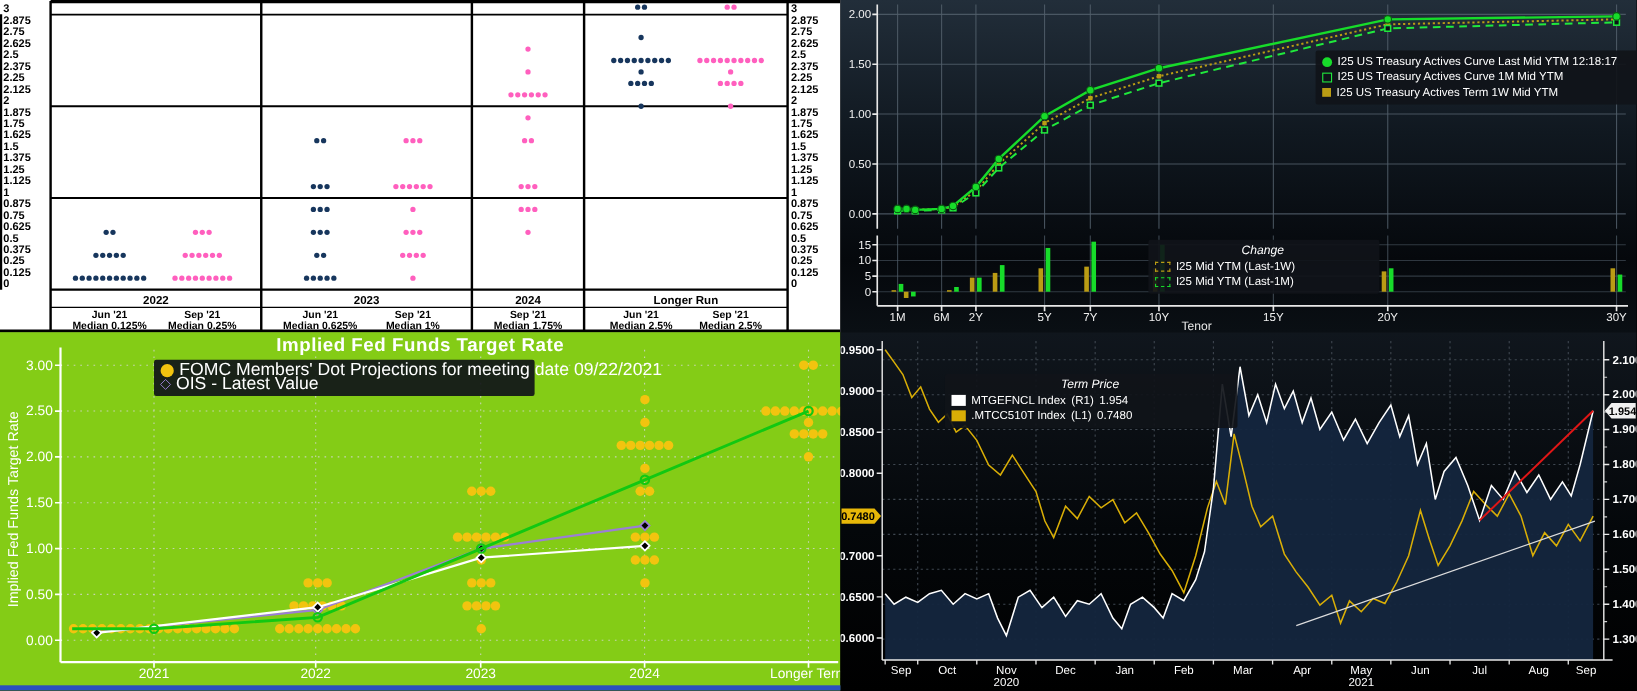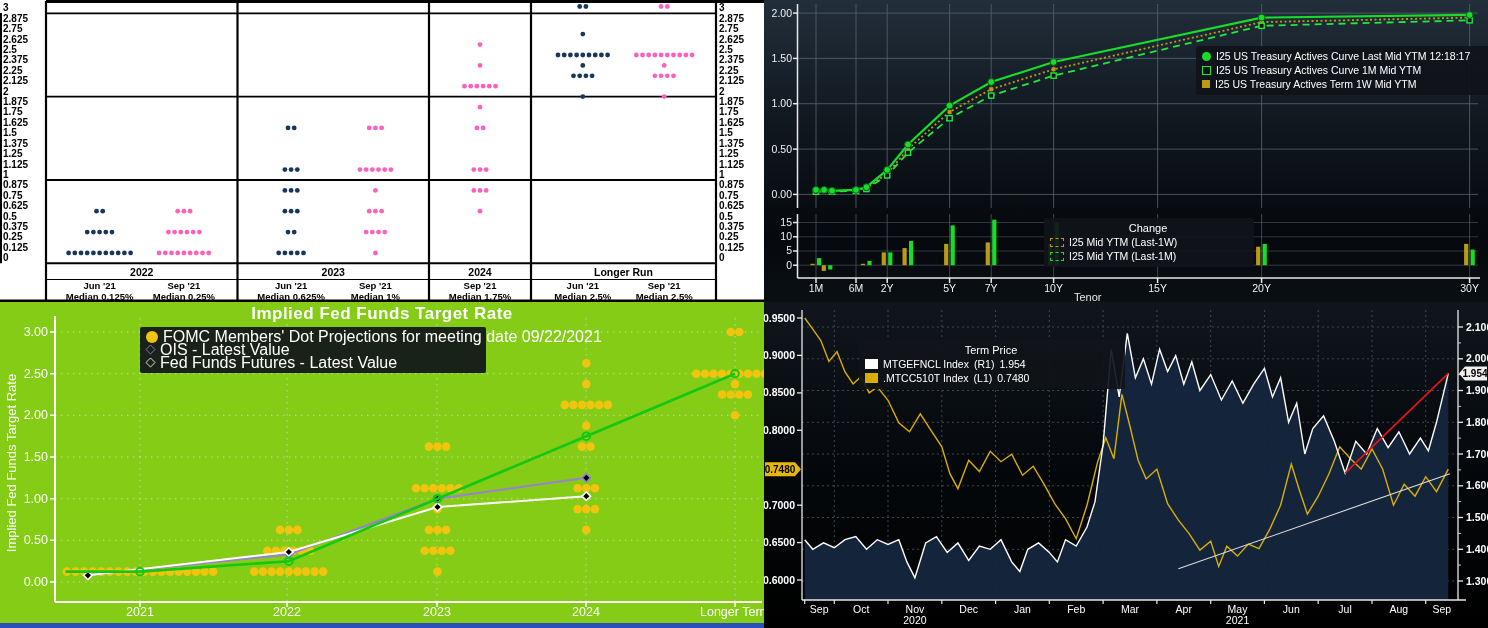--- a/index.html
+++ b/index.html
@@ -10,21 +10,21 @@
   #p-treasury{left:764px;top:0;width:724px;height:302px;
      background:linear-gradient(180deg,#222e3a 0%,#101820 40%,#05080c 78%,#0a0f14 100%);}
   #p-fedfunds{left:0;top:302px;width:764px;height:326px;background:#84cc16;}
   #p-mortgage{left:764px;top:302px;width:724px;height:326px;
      background:linear-gradient(180deg,#10161d 0%,#04070a 55%,#000 100%);}
   svg{position:absolute;left:0;top:0;}
   .ovl{position:absolute;z-index:5;}
   .legend-box{background:rgba(16,20,25,0.92);border-radius:2px;color:#fff;
       font-size:10.5px;line-height:14px;padding:3px 8px 4px 6px;white-space:nowrap;}
   .legend-box .lrow{display:flex;align-items:center;gap:5px;}
-  .legend-title{text-align:center;font-size:11px;}
+  .legend-title{text-align:center;font-size:11px;font-style:italic;}
   .mk{display:inline-block;flex:none;}
   .mk-circle{width:9px;height:9px;border-radius:50%;}
   .mk-sq-hollow{width:7px;height:7px;border:1.5px solid;}
   .mk-sq-fill{width:8px;height:8px;}
   .mk-sq-dash{width:12px;height:7px;border:1px dashed;}
   .mk-diamond{width:7px;height:7px;border:1.5px solid;transform:rotate(45deg) scale(.8);}
   .mk-swatch{width:13px;height:10px;}
   #ff-title{left:0;top:304px;width:764px;text-align:center;color:#fff;
      font-weight:bold;font-size:17px;letter-spacing:.5px;}
   #ff-xlabel{left:0;top:611px;width:764px;text-align:center;color:#fff;font-size:14px;margin-top:36px;}
@@ -699,24 +699,20 @@
 
   <div class="ovl legend-box tight" style="left:140px;top:327px;width:332px;">
     <div class="lrow">
       <span class="mk mk-circle" id="ffl-mk0" style="width: 12px; height: 12px; background: rgb(242, 196, 15);"></span>
       <span>FOMC Members' Dot Projections for meeting date 09/22/2021</span>
     </div>
     <div class="lrow">
       <span class="mk mk-diamond" id="ffl-mk2" style="border-color: rgb(155, 127, 212);"></span>
       <span>OIS - Latest Value</span>
     </div>
-    <div class="lrow">
-      <span class="mk mk-diamond" id="ffl-mk3" style="border-color: rgb(255, 255, 255);"></span>
-      <span>Fed Funds Futures - Latest Value</span>
-    </div>
   </div>
 
   <div class="ovl legend-box" style="left:859px;top:340px;width:252px;">
     <div class="legend-title">Term Price</div>
     <div class="lrow">
       <span class="mk mk-swatch" id="ml-mk0" style="background: rgb(255, 255, 255);"></span>
       <span>MTGEFNCL Index</span>
       <span>(R1)</span>
       <span>1.954</span>
     </div>

